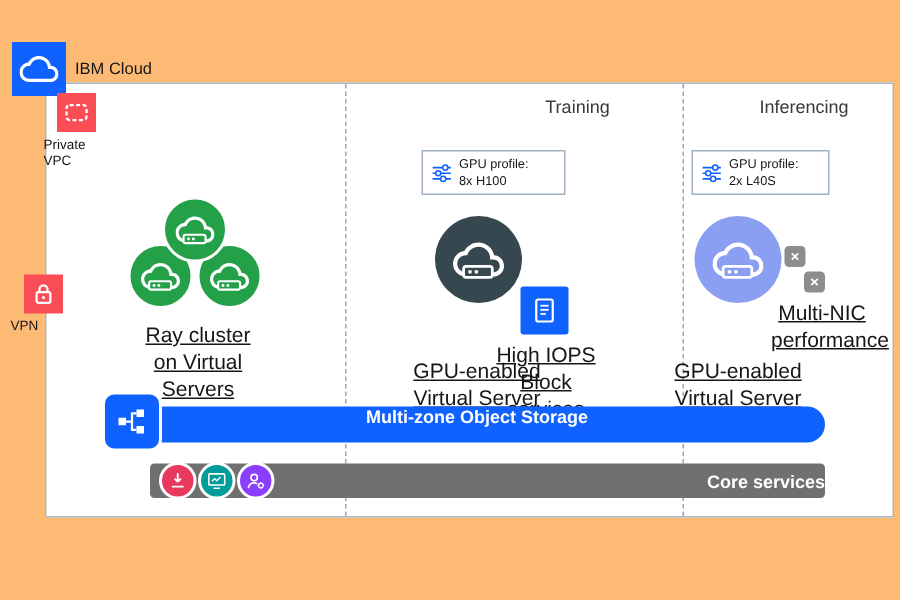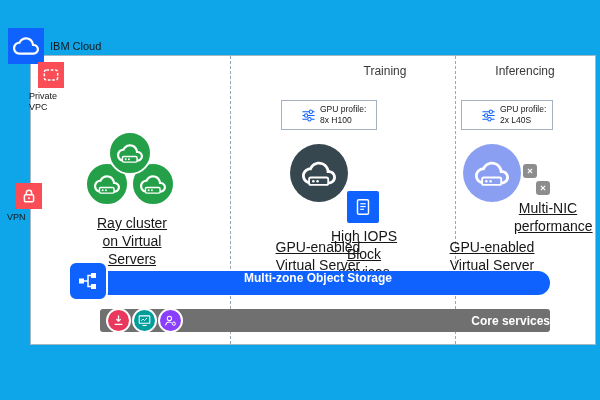--- a/index.html
+++ b/index.html
@@ -1,32 +1,32 @@
 <!DOCTYPE html>
 <html><head>
 <meta charset="utf-8">
 <style>
   * { margin:0; padding:0; box-sizing:border-box; }
   body { background:#fff; font-family:"Liberation Sans", sans-serif; }
-  .canvas { position:relative; width:600px; height:400px; background:#0ea5e9; overflow:hidden; }
+  .canvas { position:relative; width:600px; height:400px; background:#fdba74; overflow:hidden; }
 
   .boundary { position:absolute; left:30px; top:55px; width:566px; height:290px;
               border:1px solid #a6b8c4; background:#fff; z-index:0; }
 
   .logo { position:absolute; left:8px; top:28px; width:36px; height:36px; background:#0f62fe;
           display:flex; align-items:center; justify-content:center; z-index:5; }
   .logo svg { width:26px; height:26px; }
   .logo-label { position:absolute; left:50px; top:40px; font-size:11px; color:#161616; z-index:5; }
 
   .divider { position:absolute; top:56px; height:288px; width:0;
              border-left:1px dashed #9aa8b2; z-index:1; }
   .d1 { left:230px; } .d2 { left:455px; }
 
   .col-title { position:absolute; top:64px; font-size:12px; color:#393939; text-align:center; z-index:2; }
-  .c1 { left:115px; width:120px; } .c2 { left:330px; width:110px; } .c3 { left:469px; width:112px;text-align:center; }
+  .c1 { left:115px; width:120px; } .c2 { left:330px; width:110px; } .c3 { left:480px; width:112px;text-align:center; }
 
   .edge-icon { position:absolute; width:26px; height:26px; background:#fa4d56;
                display:flex; align-items:center; justify-content:center; z-index:5; }
   .edge-icon svg { width:20px; height:20px; }
   .vpc-icon { left:38px; top:62px; }
   .vpn-icon { left:16px; top:183px; }
   .edge-label { position:absolute; font-size:9px; line-height:1.25; color:#161616;
                 text-align:left; z-index:5; }
   .vpc-label { left:29px; top:91px; width:44px; }
   .vpn-label { left:7px; top:212px; width:44px; }
@@ -44,21 +44,21 @@
 
   .node-label { position:absolute; font-size:14px; line-height:1.3; color:#161616;
                 text-align:center; z-index:2;text-decoration:underline; }
   .ray-label   { left:88px;  top:214px; width:88px; }
   .train-label { left:272px; top:238px; width:92px; }
   .infer-label { left:446px; top:238px; width:92px; }
   .iops-label  { left:329px; top:227px; width:70px; }
   .nic-label   { left:514px; top:199px; width:68px; }
 
   .gpu-box { position:absolute; height:30px; border:1px solid #a2b2c0; background:#fff;
-             display:flex; align-items:center; gap:4px; padding:3px 19px; z-index:2; }
+             display:flex; align-items:center; gap:4px; padding:3px 5px; z-index:2; }
   .gpu-box svg { width:15px; height:15px; flex:0 0 auto; }
   .gpu-text { font-size:8.5px; line-height:1.25; color:#161616; white-space:nowrap; }
   .gpu-t { left:281px; top:100px; width:96px; }
   .gpu-i { left:461px; top:100px; width:92px; }
 
   .iops-square { position:absolute; left:347px; top:191px; width:32px; height:32px;
                  background:#0f62fe; border-radius:2px; display:flex; align-items:center;
                  justify-content:center; z-index:4; }
   .iops-square svg { width:22px; height:22px; }
 

